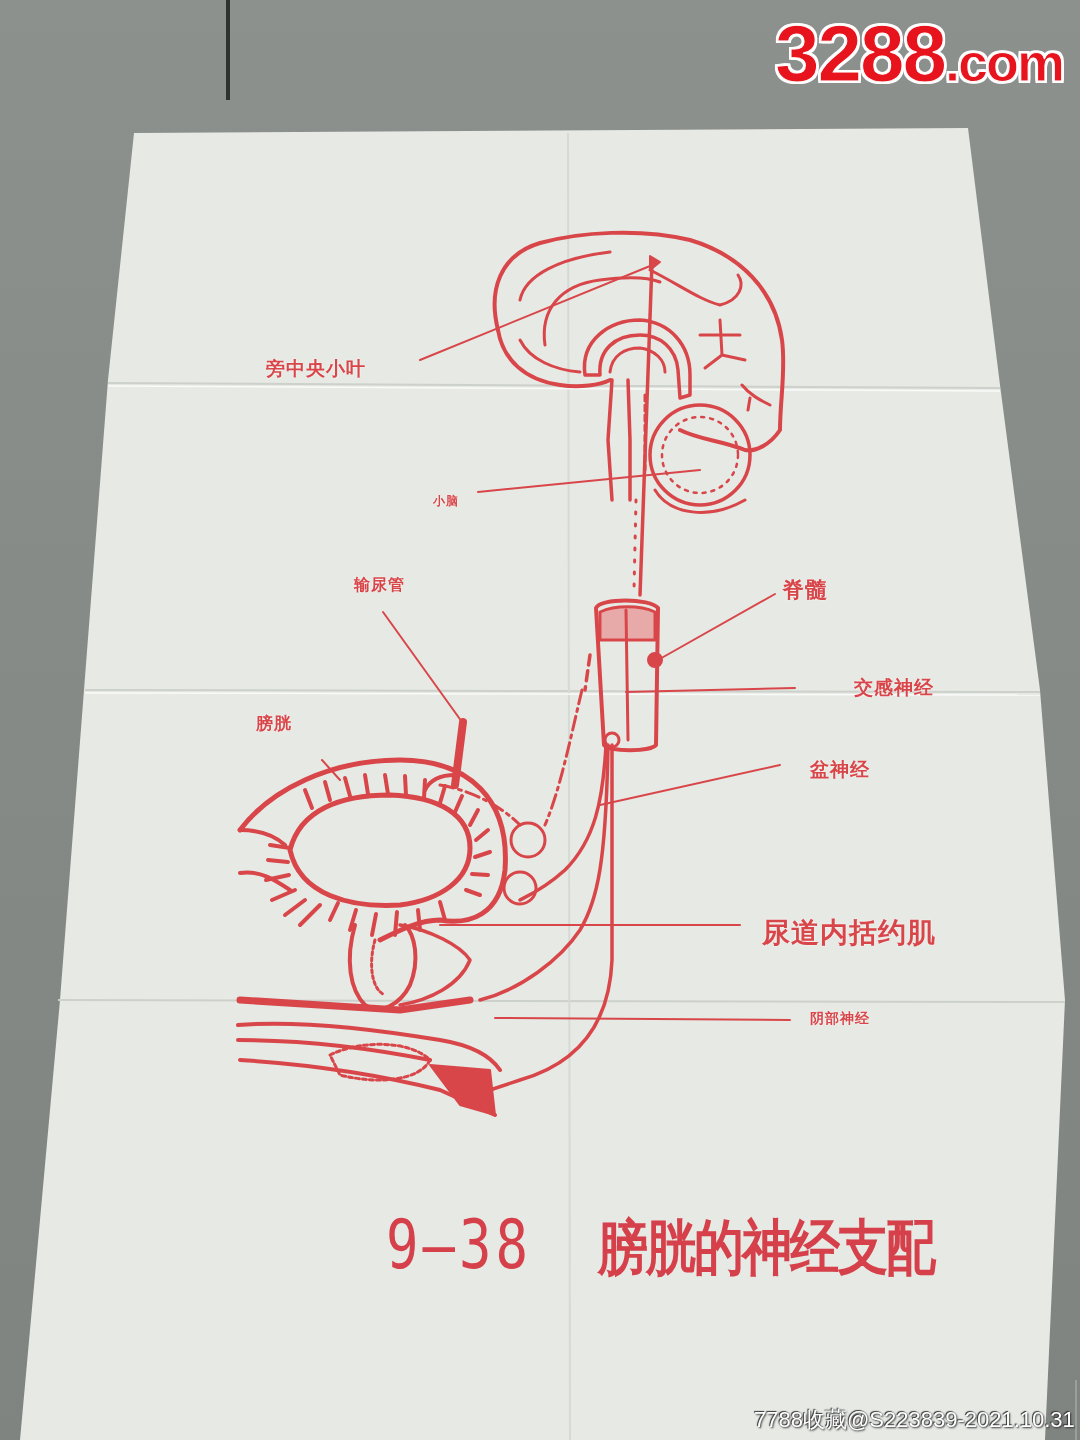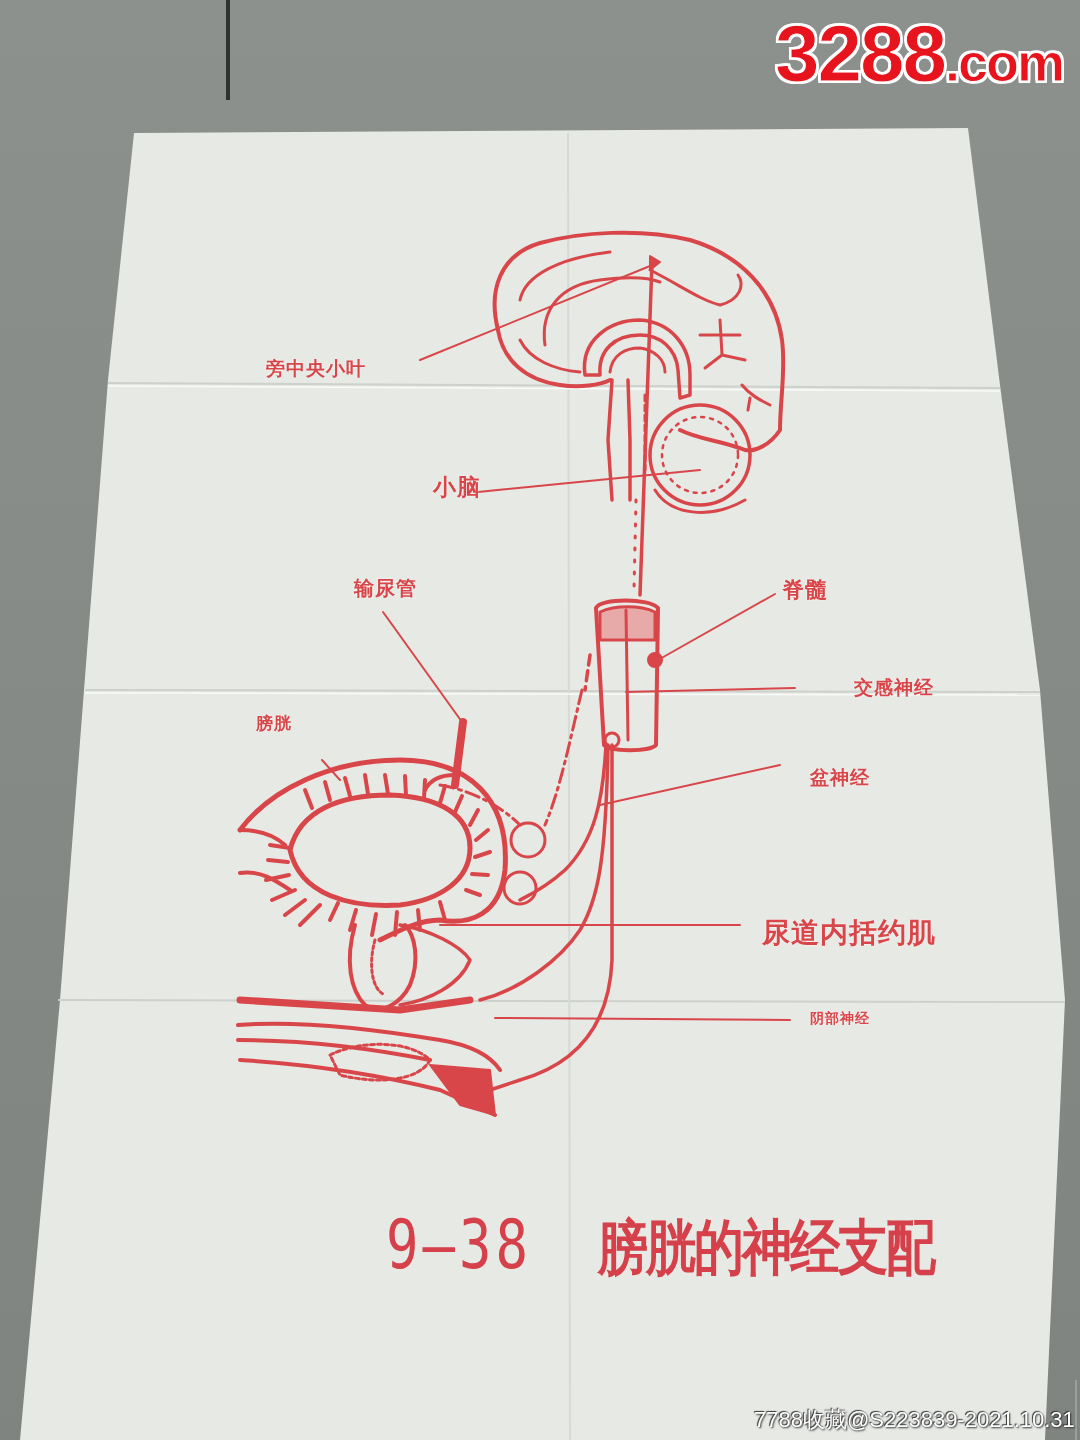--- a/index.html
+++ b/index.html
@@ -142,26 +142,26 @@
         <path d="M322 760 L340 780"></path>
         <path d="M626 692 L795 688"></path>
         <path d="M600 805 L780 765"></path>
         <path d="M440 925 L740 925"></path>
         <path d="M495 1018 L790 1020"></path>
       </g>
     </g>
   </svg>
 
   <div class="label" style="left:266px;top:356px;">旁中央小叶</div>
-  <div class="label" style="left:433px;top:472px;font-size:23px;">小脑</div>
-  <div class="label" style="left:354px;top:575px;font-size:20px;">输尿管</div>
+  <div class="label" style="left:433px;top:493px;font-size:12px;">小脑</div>
+  <div class="label" style="left:354px;top:575px;font-size:16px;">输尿管</div>
   <div class="label" style="left:782px;top:575px;font-size:22px;">脊髓</div>
   <div class="label" style="left:256px;top:712px;font-size:17px;">膀胱</div>
   <div class="label" style="left:806px;top:675px;margin-left:48px;">交感神经</div>
-  <div class="label" style="left:810px;top:757px;margin-top:8px;">盆神经</div>
+  <div class="label" style="left:810px;top:757px;">盆神经</div>
   <div class="label" style="left:762px;top:914px;font-size:28px;">尿道内括约肌</div>
   <div class="label" style="left:810px;top:1010px;font-size:14px;">阴部神经</div>
 
   <div class="title-num">9—38</div>
   <div class="title-cn">膀胱的神经支配</div>
 </div>
 
 <div class="logo"><span class="big">32</span><span class="big">88</span><span class="com">.com</span></div>
 
 <div class="wall-seam2"></div>

